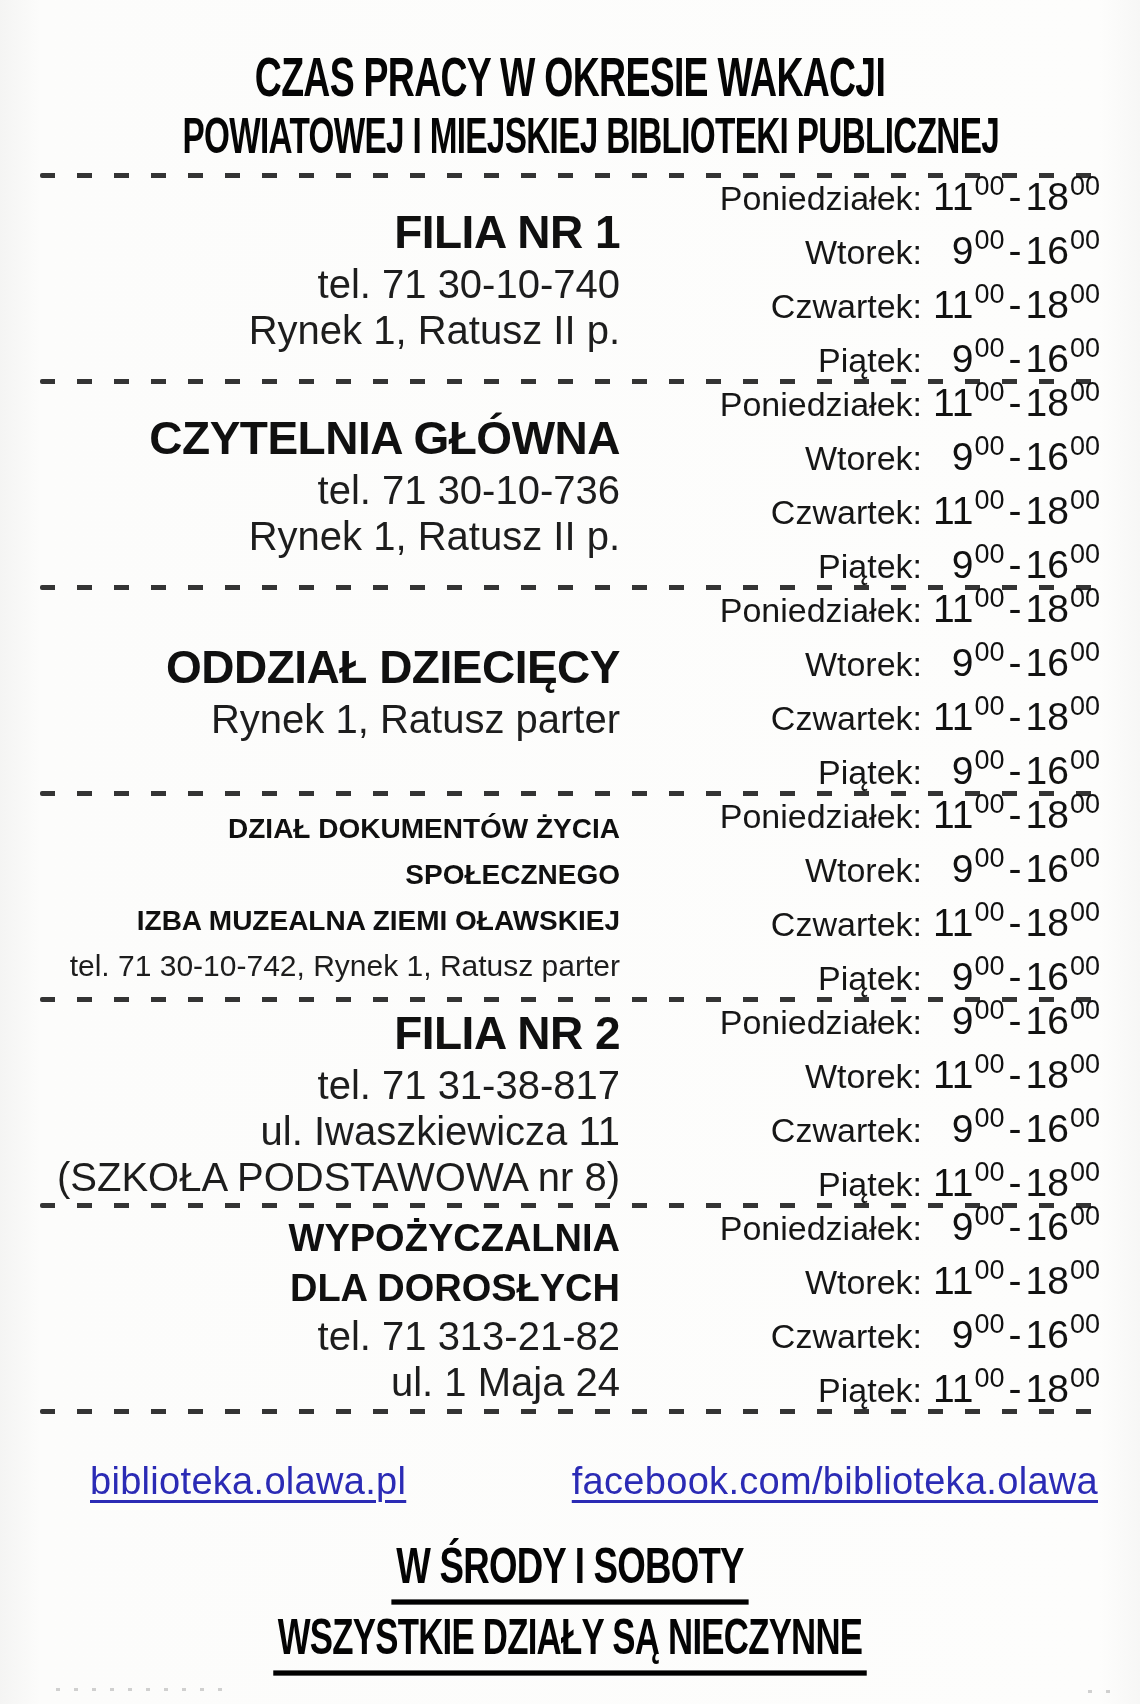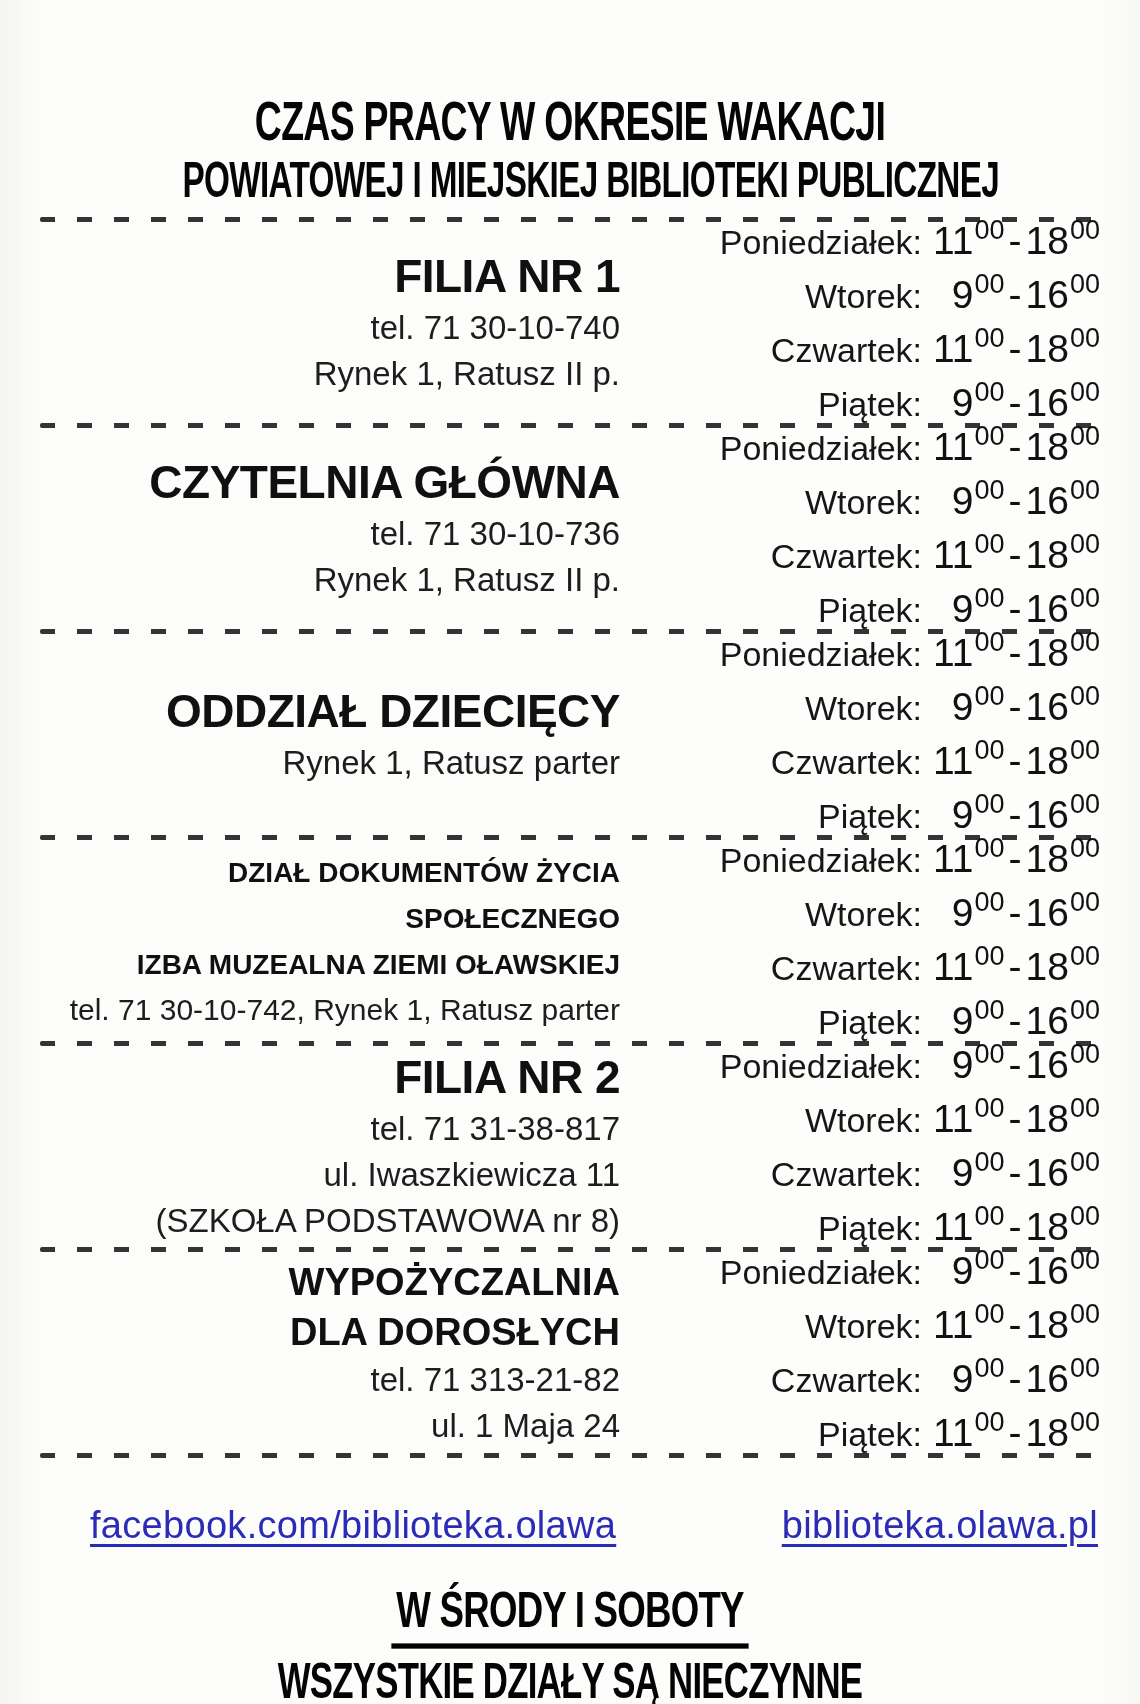--- a/index.html
+++ b/index.html
@@ -4,21 +4,21 @@
 <style>
   html, body { margin: 0; padding: 0; }
   body {
     width: 1140px; height: 1704px;
     background: linear-gradient(to right, #f4f4f3 0px, #fcfcfb 40px, #fdfdfc 1100px, #f7f7f6 1140px);
     font-family: "Liberation Sans", sans-serif;
     color: #1b1b1b;
     position: relative;
     overflow: hidden;
   }
-  .page { position: absolute; inset: 0; margin-top: 44px; }
+  .page { position: absolute; inset: 0; }
 
   
   .title-block { padding-top: 46px; text-align: center; color: #050505; }
   .cond { font-weight: bold; white-space: nowrap; letter-spacing: -1px; }
   .t1 { font-size: 52px; line-height: 62px; transform: scale(0.72, 1.06); }
   .t2 { font-size: 49px; line-height: 56px; transform: scale(0.68, 1.02); }
 
   
   .sep {
     height: 5px; margin: 0 36px 0 40px;
@@ -28,21 +28,21 @@
   .sep.first { margin-top: 9px; }
 
   
   .section { display: flex; height: 201px; box-sizing: border-box; padding: 0 40px 0 42px; align-items: center; }
   .sec-left { flex: 0 0 578px; text-align: right; }
   .sec-right { flex: 1; padding-top: 2px; }
 
   .h-lg { font-size: 46px; font-weight: bold; line-height: 57px; color: #101010; letter-spacing: -0.5px; }
   .h-md { font-size: 38px; font-weight: bold; line-height: 50px; color: #101010; }
   .h-sm { font-size: 28px; font-weight: bold; line-height: 46px; color: #101010; }
-  .detail { font-size: 33px; line-height: 46px; color: #1d1d1d; }
+  .detail { font-size: 40px; line-height: 46px; color: #1d1d1d; }
   .detail.sm { font-size: 30px; line-height: 44px; }
 
   .hours-row { display: flex; align-items: baseline; line-height: 49px; }
   .day { flex: 1; text-align: right; font-size: 34px; color: #161616; }
   .time { flex: 0 0 178px; text-align: right; font-size: 39px; color: #111; white-space: nowrap; }
   .time sup { font-size: 27px; position: relative; top: -15px; vertical-align: baseline; margin-left: 1px; }
   .time .dash { padding: 0 4px; }
 
   
   .links { display: flex; justify-content: space-between; padding: 0 42px 0 90px; margin-top: 46px; align-items: baseline; }
@@ -235,22 +235,22 @@
           <div class="hours-row">
             <span class="day">Piątek:</span>
             <span class="time">11<sup>00</sup><span class="dash">-</span>18<sup>00</sup></span>
           </div>
         </div>
   </div>
 <div class="sep"></div>
     </div>
 
   <div class="links">
+    <a href="#" class="link">biblioteka.olawa.pl</a>
     <a href="#" class="link">facebook.com/biblioteka.olawa</a>
-    <a href="#" class="link">biblioteka.olawa.pl</a>
   </div>
 
   <div class="notice">
     <div class="cond n1"><span class="ul">W ŚRODY I SOBOTY</span></div>
     <div class="cond n2"><span class="ul">WSZYSTKIE DZIAŁY SĄ NIECZYNNE</span></div>
   </div>
 
   <div class="noise left"></div>
   <div class="noise right"></div>
 </div>

